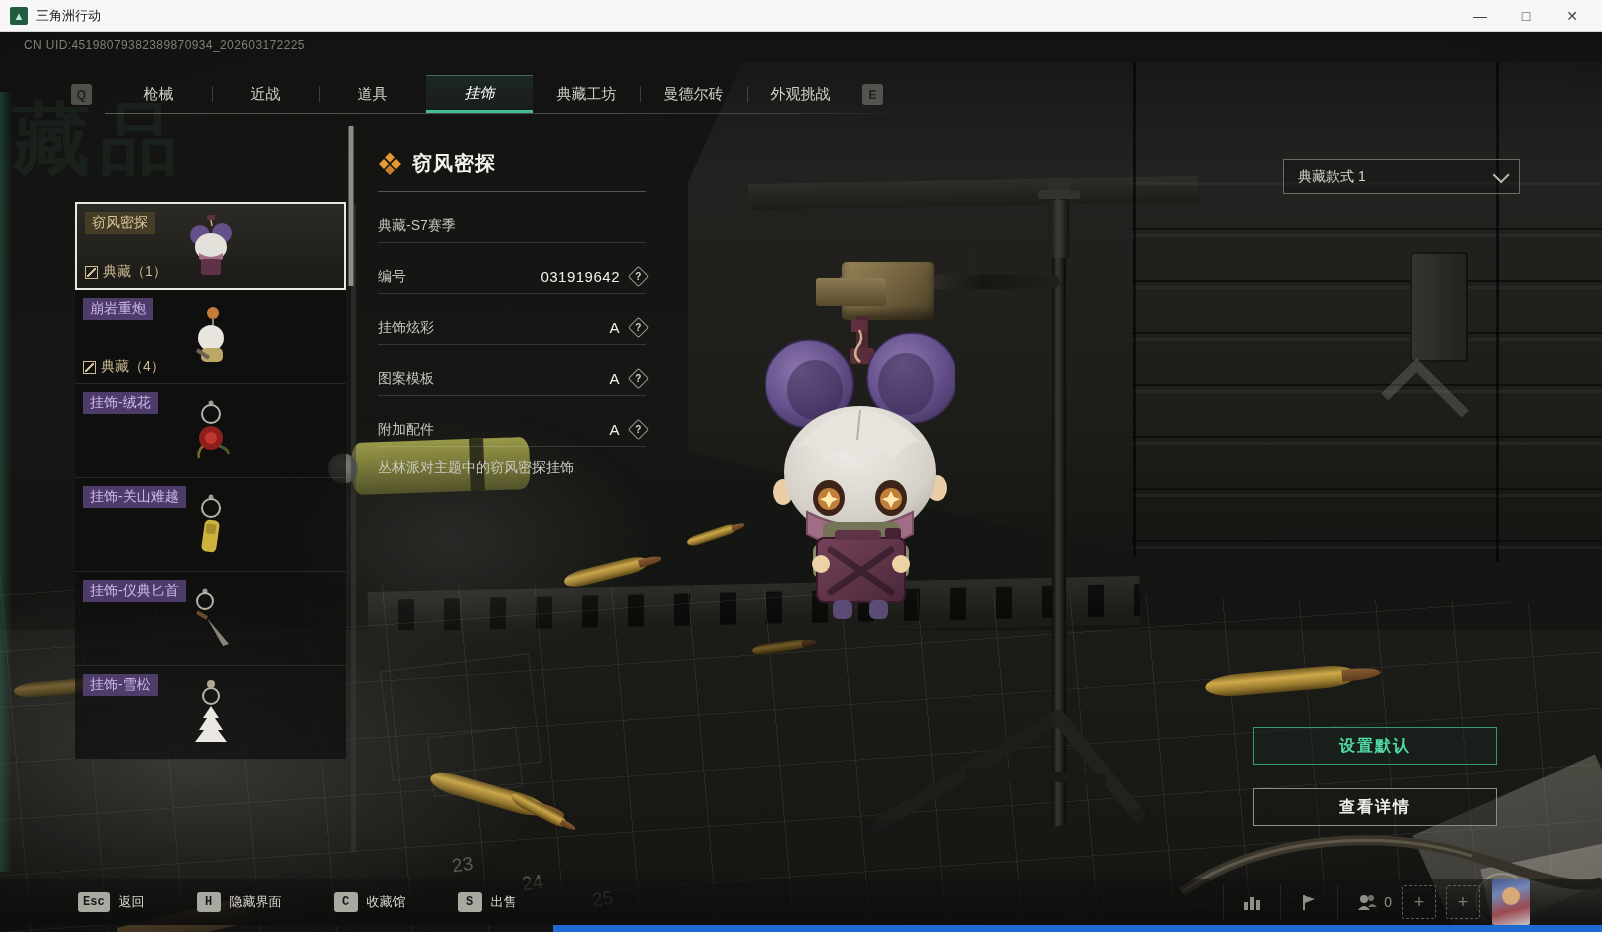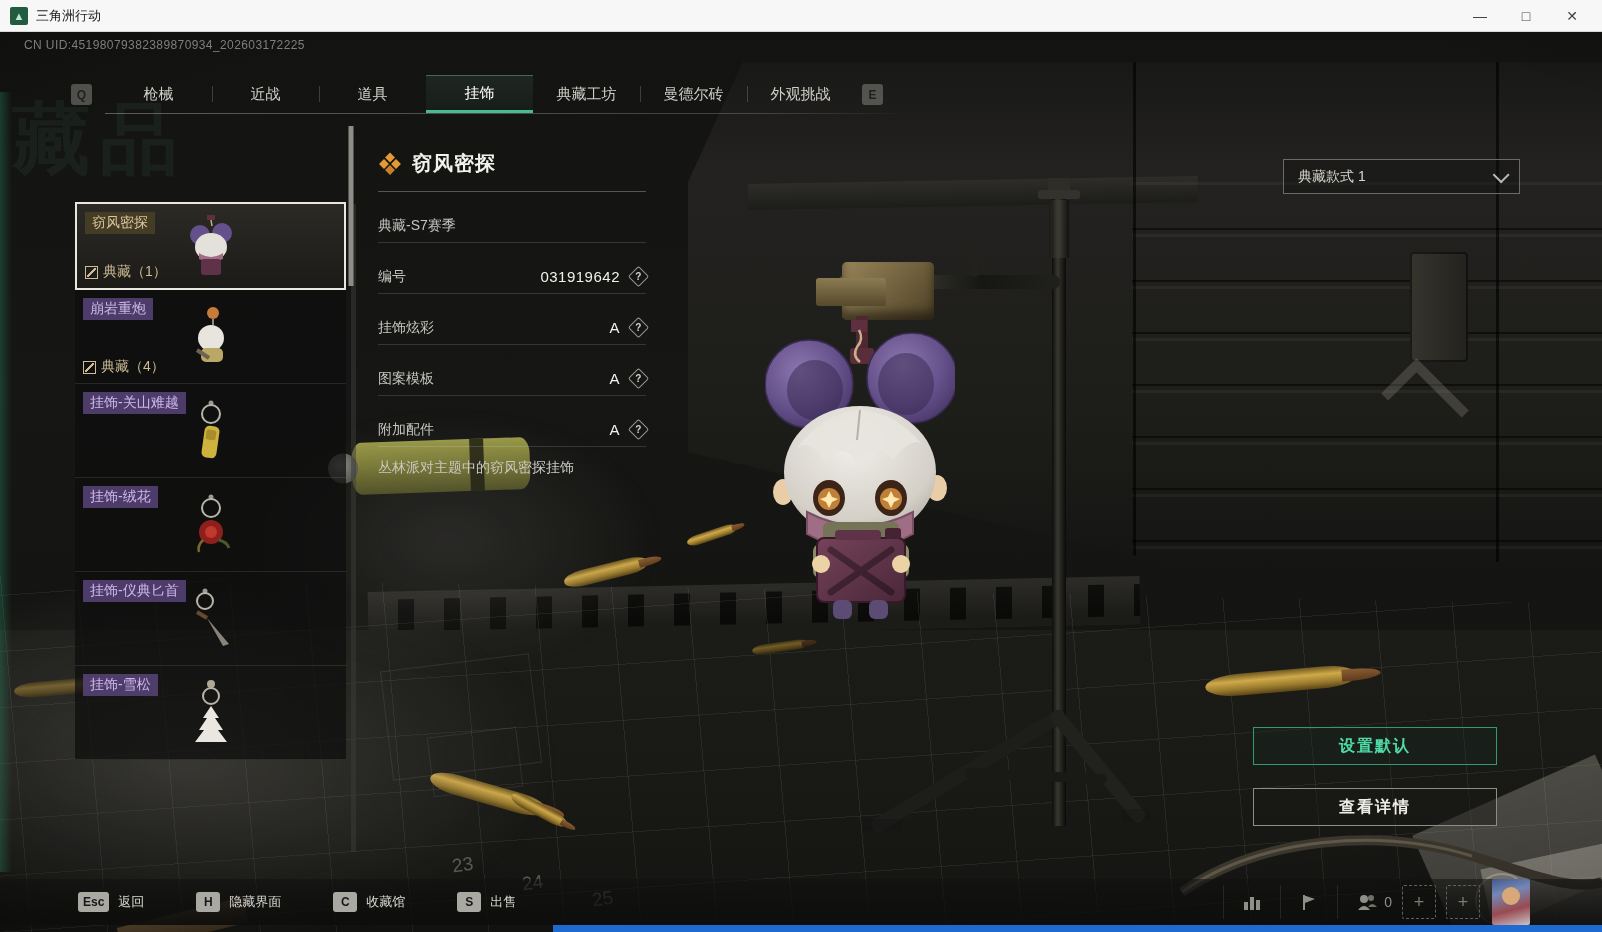--- a/index.html
+++ b/index.html
@@ -118,21 +118,21 @@
     color:rgba(62,110,88,0.14); letter-spacing:10px;margin-top:48px; }
 
   
   .tabbar { position:absolute; left:105px; top:43px; height:38px; display:flex; z-index:10; }
   .tabbar-line { position:absolute; left:105px; top:81px; width:805px; height:1px;
     background:linear-gradient(90deg, rgba(200,200,190,0.4), rgba(200,200,190,0.25) 80%, transparent); z-index:9;}
   .tab { width:107px; height:38px; display:flex; align-items:center; justify-content:center;
     color:#cfcec7; font-size:15px; position:relative; cursor:default; }
   .tab + .tab::before { content:""; position:absolute; left:0; top:11px; height:16px; width:1px; background:rgba(255,255,255,0.18);}
   .tab.active { background:linear-gradient(180deg, rgba(86,140,118,0.16), rgba(60,110,90,0.10));
-    color:#ffffff; border-bottom:3px solid #44bd92; border-top:1px solid rgba(150,210,185,0.4); }
+    color:#ffffff; border-bottom:3px solid #44bd92; border-top:1px solid rgba(150,210,185,0.4);font-style:italic; }
   .tab.active::before, .tab.active + .tab::before { display:none; }
   .keycap-dim { position:absolute; width:21px; height:21px; background:rgba(130,130,124,0.55);
     border-radius:3px; color:#20201e; font-size:12px; font-weight:bold; display:flex; align-items:center;
     justify-content:center; z-index:10; }
 
   
   .filter-btn { position:absolute; left:75px; top:125px; width:271px; height:33px; z-index:10;
     background:rgba(26,26,24,0.88); border:1px solid #4a4a45; display:flex; align-items:center;
     justify-content:center; gap:8px; color:#e8e7e1; font-size:15px; }
   .itemlist { position:absolute; left:75px; top:170px; width:271px; z-index:10; }
@@ -177,21 +177,21 @@
   .btn.green { top:695px; border:1px solid #2f9a74; color:#4fdca6; background:rgba(22,48,38,0.30); }
   .btn.plain { top:756px; border:1px solid #8d8d86; color:#eeede7; background:rgba(24,24,22,0.45); }
 
   
   .bottombar { position:absolute; left:0; bottom:7px; width:1602px; height:46px; z-index:20;
     background:linear-gradient(180deg, rgba(16,16,15,0.55), rgba(13,13,12,0.92));
     display:flex; align-items:center; }
   .shortcuts { display:flex; gap:52px; padding-left:78px; }
   .sc { display:flex; align-items:center; gap:9px; }
   .keycap { min-width:24px; height:20px; padding:0 5px; background:#a9a9a2; border-radius:3px;
-    color:#17171a; font-size:12px; font-weight:bold; display:flex; align-items:center; justify-content:center; }
+    color:#17171a; font-size:12px; font-weight:bold; display:flex; align-items:center; justify-content:center;font-family:Liberation Mono, monospace; }
   .sc .lbl { color:#d8d7d1; font-size:13px; }
   .bb-right { margin-left:auto; display:flex; align-items:center; gap:0; padding-right:72px; }
   .bb-sep { width:1px; height:34px; background:rgba(255,255,255,0.09); margin:0 18px; }
   .bb-ico { color:#8f8f88; display:flex; align-items:center; gap:6px; font-size:14px; }
   .slot { width:34px; height:34px; border:1px dashed #60605a; border-radius:2px; color:#7b7b73;
     display:flex; align-items:center; justify-content:center; font-size:18px; margin-left:10px; }
   .avatar { width:38px; height:46px; margin-left:12px; border-radius:2px; position:relative; overflow:hidden;
     background:linear-gradient(165deg,#44598f 0%,#7487b5 30%,#9a4a50 65%,#c8c4c9 100%); }
   .avatar::after { content:""; position:absolute; left:10px; top:8px; width:18px; height:18px;
     border-radius:50%; background:#d9a878; }
@@ -365,38 +365,38 @@
           <path d="M8,44 l12,8" stroke="#6e6253" stroke-width="4"></path>
         </svg>
         <span class="badge">
             <span class="coll-icon"></span>
             <span>典藏（4）</span>
           </span>
       </div>
 
 
       <div class="card">
-        <span class="chip purple">挂饰-关山难越</span>
-        <svg class="thumb" width="44" height="66" viewBox="0 0 44 66">
-          <circle cx="22" cy="5" r="2.5" fill="#9a9a92"></circle>
-          <circle cx="22" cy="16" r="9" stroke="#b8b4aa" stroke-width="2" fill="none"></circle>
-          <rect x="14" y="28" width="15" height="32" rx="5" fill="#cdb23e" transform="rotate(8 22 44)"></rect>
-          <rect x="16" y="32" width="10" height="10" rx="2" fill="#a88d2a" transform="rotate(8 22 44)"></rect>
-        </svg>
-      </div>
-
-      <div class="card">
         <span class="chip purple">挂饰-绒花</span>
         <svg class="thumb" width="44" height="66" viewBox="0 0 44 66">
           <circle cx="22" cy="5" r="2.5" fill="#9a9a92"></circle>
           <circle cx="22" cy="16" r="9" stroke="#b8b4aa" stroke-width="2" fill="none"></circle>
           <circle cx="22" cy="40" r="12" fill="#8e1f1c"></circle>
             <circle cx="22" cy="40" r="6" fill="#c0392f"></circle>
           <path d="M30,48 q8,2 10,8" stroke="#4a5a2a" stroke-width="3" fill="none"></path>
           <path d="M14,48 q-6,6 -4,12" stroke="#7a6a2a" stroke-width="2.5" fill="none"></path>
+        </svg>
+      </div>
+
+      <div class="card">
+        <span class="chip purple">挂饰-关山难越</span>
+        <svg class="thumb" width="44" height="66" viewBox="0 0 44 66">
+          <circle cx="22" cy="5" r="2.5" fill="#9a9a92"></circle>
+          <circle cx="22" cy="16" r="9" stroke="#b8b4aa" stroke-width="2" fill="none"></circle>
+          <rect x="14" y="28" width="15" height="32" rx="5" fill="#cdb23e" transform="rotate(8 22 44)"></rect>
+          <rect x="16" y="32" width="10" height="10" rx="2" fill="#a88d2a" transform="rotate(8 22 44)"></rect>
         </svg>
       </div>
 
       <div class="card">
         <span class="chip purple">挂饰-仪典匕首</span>
         <svg class="thumb" width="56" height="66" viewBox="0 0 56 66">
           <circle cx="22" cy="5" r="2.5" fill="#9a9a92"></circle>
           <circle cx="22" cy="15" r="8" stroke="#b8b4aa" stroke-width="2" fill="none"></circle>
           <path d="M14,26 l10,6" stroke="#6a4a2a" stroke-width="4"></path>
           <path d="M24,32 L46,58 L40,60 Z" fill="#8a837a"></path>

